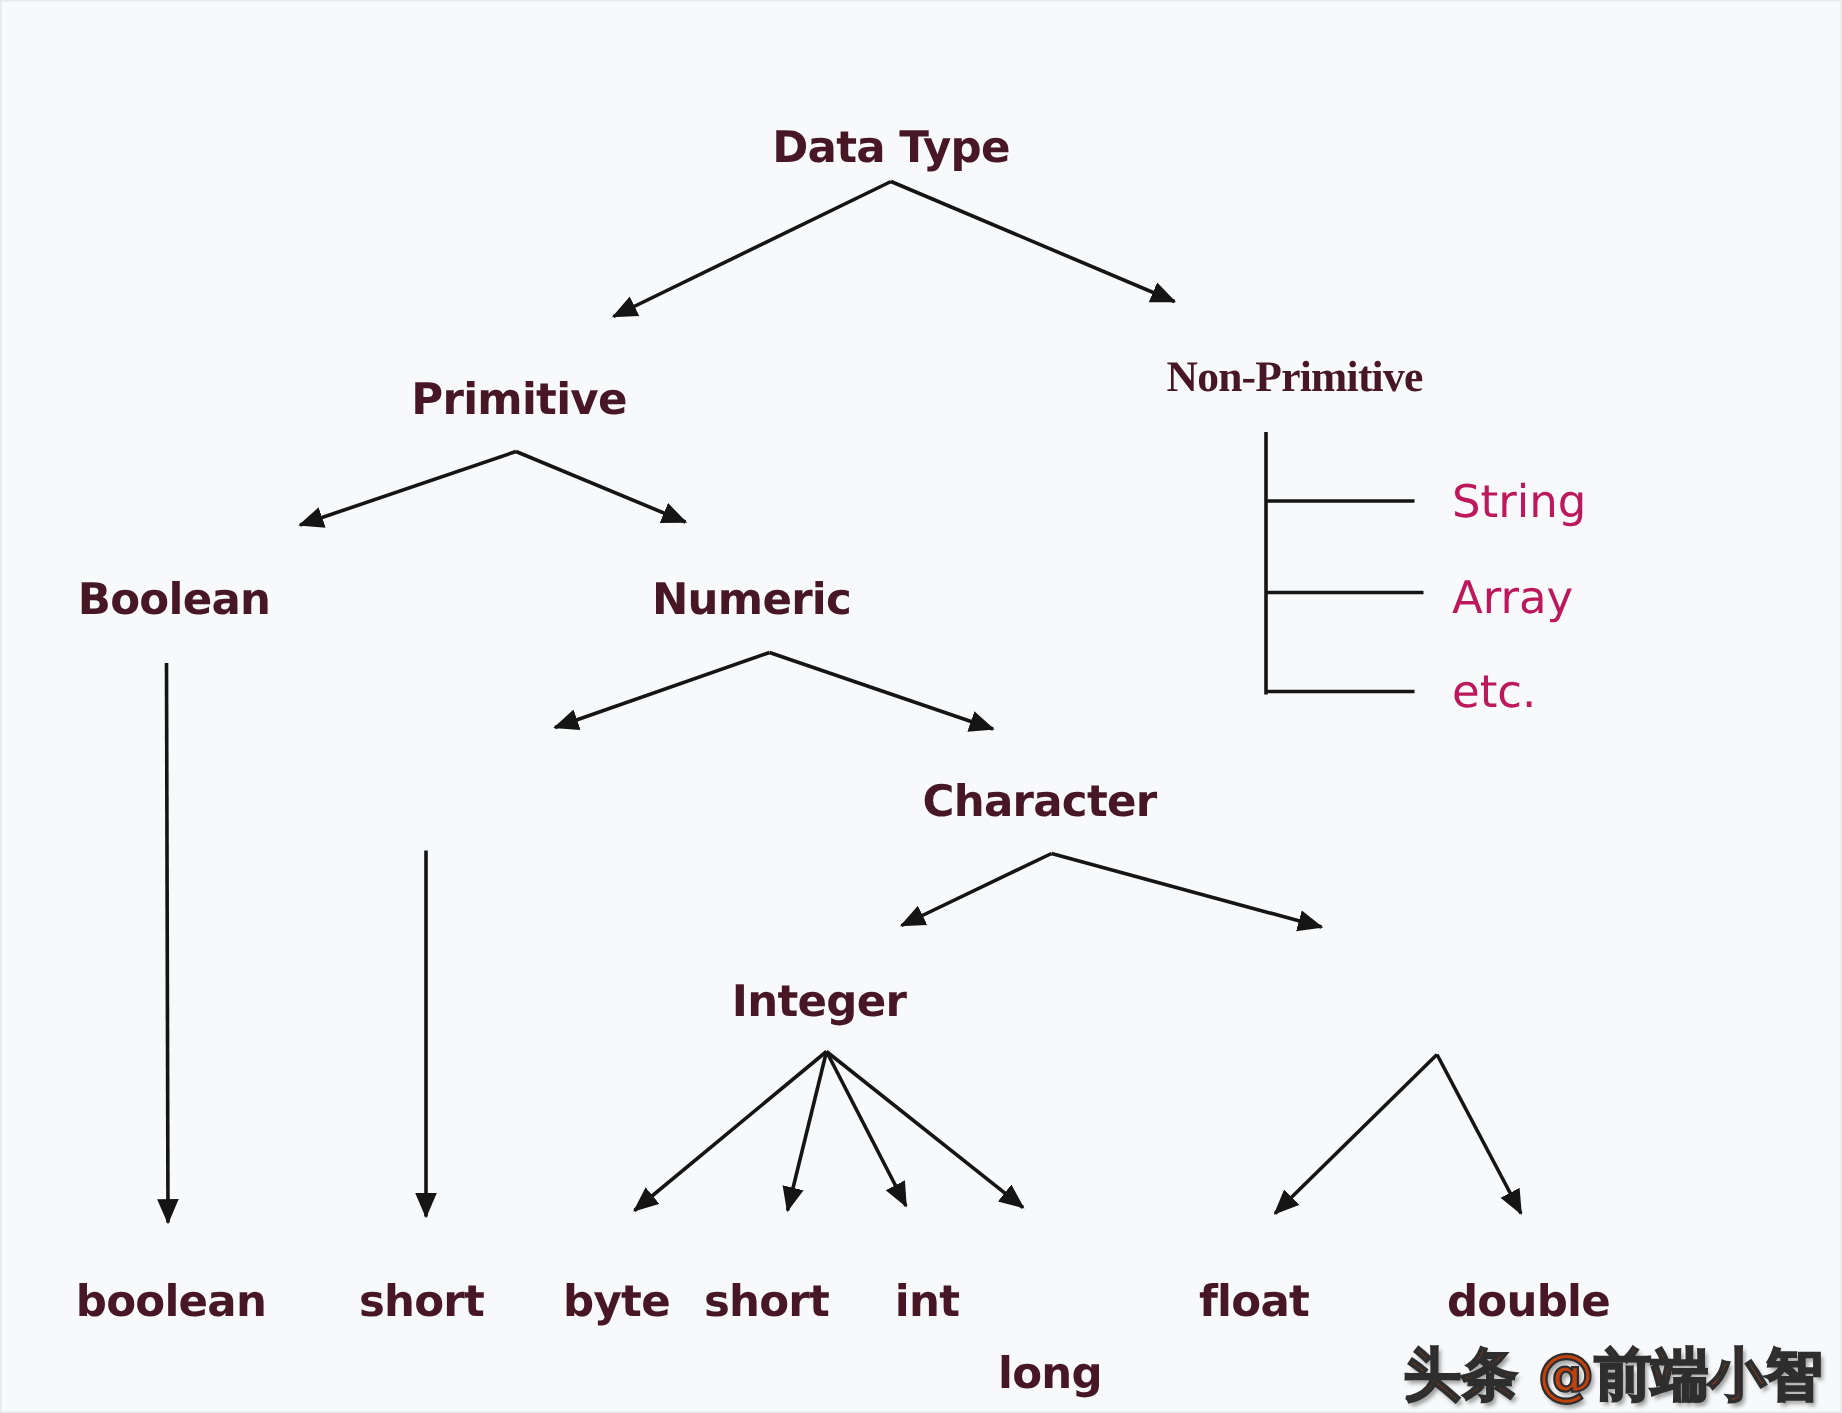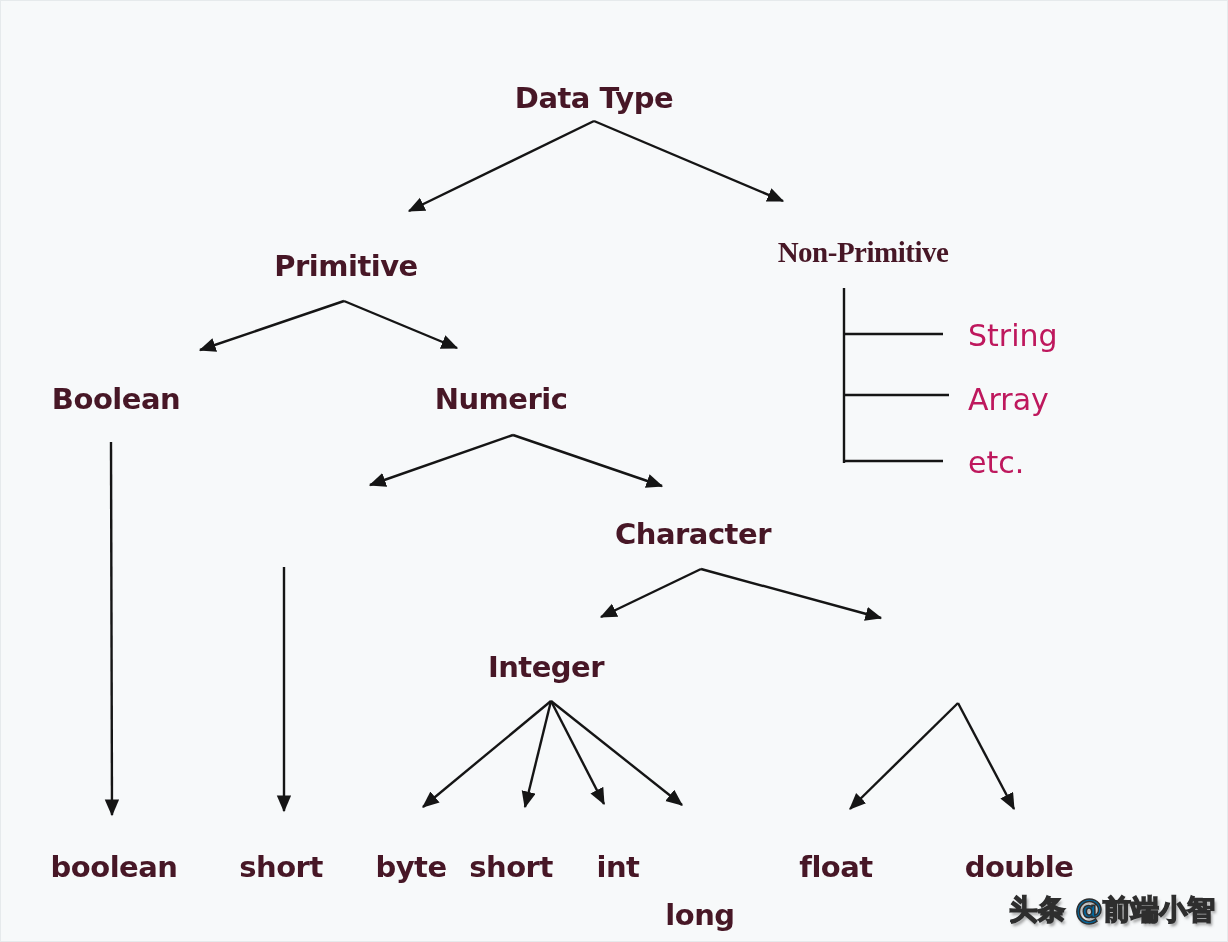--- a/index.html
+++ b/index.html
@@ -34,23 +34,23 @@
   .leaf {
     position: absolute;
     transform: translate(0, -50%);
     font-size: 30px;
     font-weight: 400;
     color: #be185d;
     white-space: nowrap;
   }
   .watermark {
     position: absolute;
-    font-size: 28px;
+    font-size: 38px;
     font-weight: 700;
-    color: #0369a1;
+    color: #c2410c;
     -webkit-text-stroke: 1.5px #2e2e2e;
     text-shadow: 2px 3px 3px rgba(70,70,70,0.55);
     white-space: nowrap;
   }
 </style>
 </head>
 <body>
 
 <div class="stage">
 

